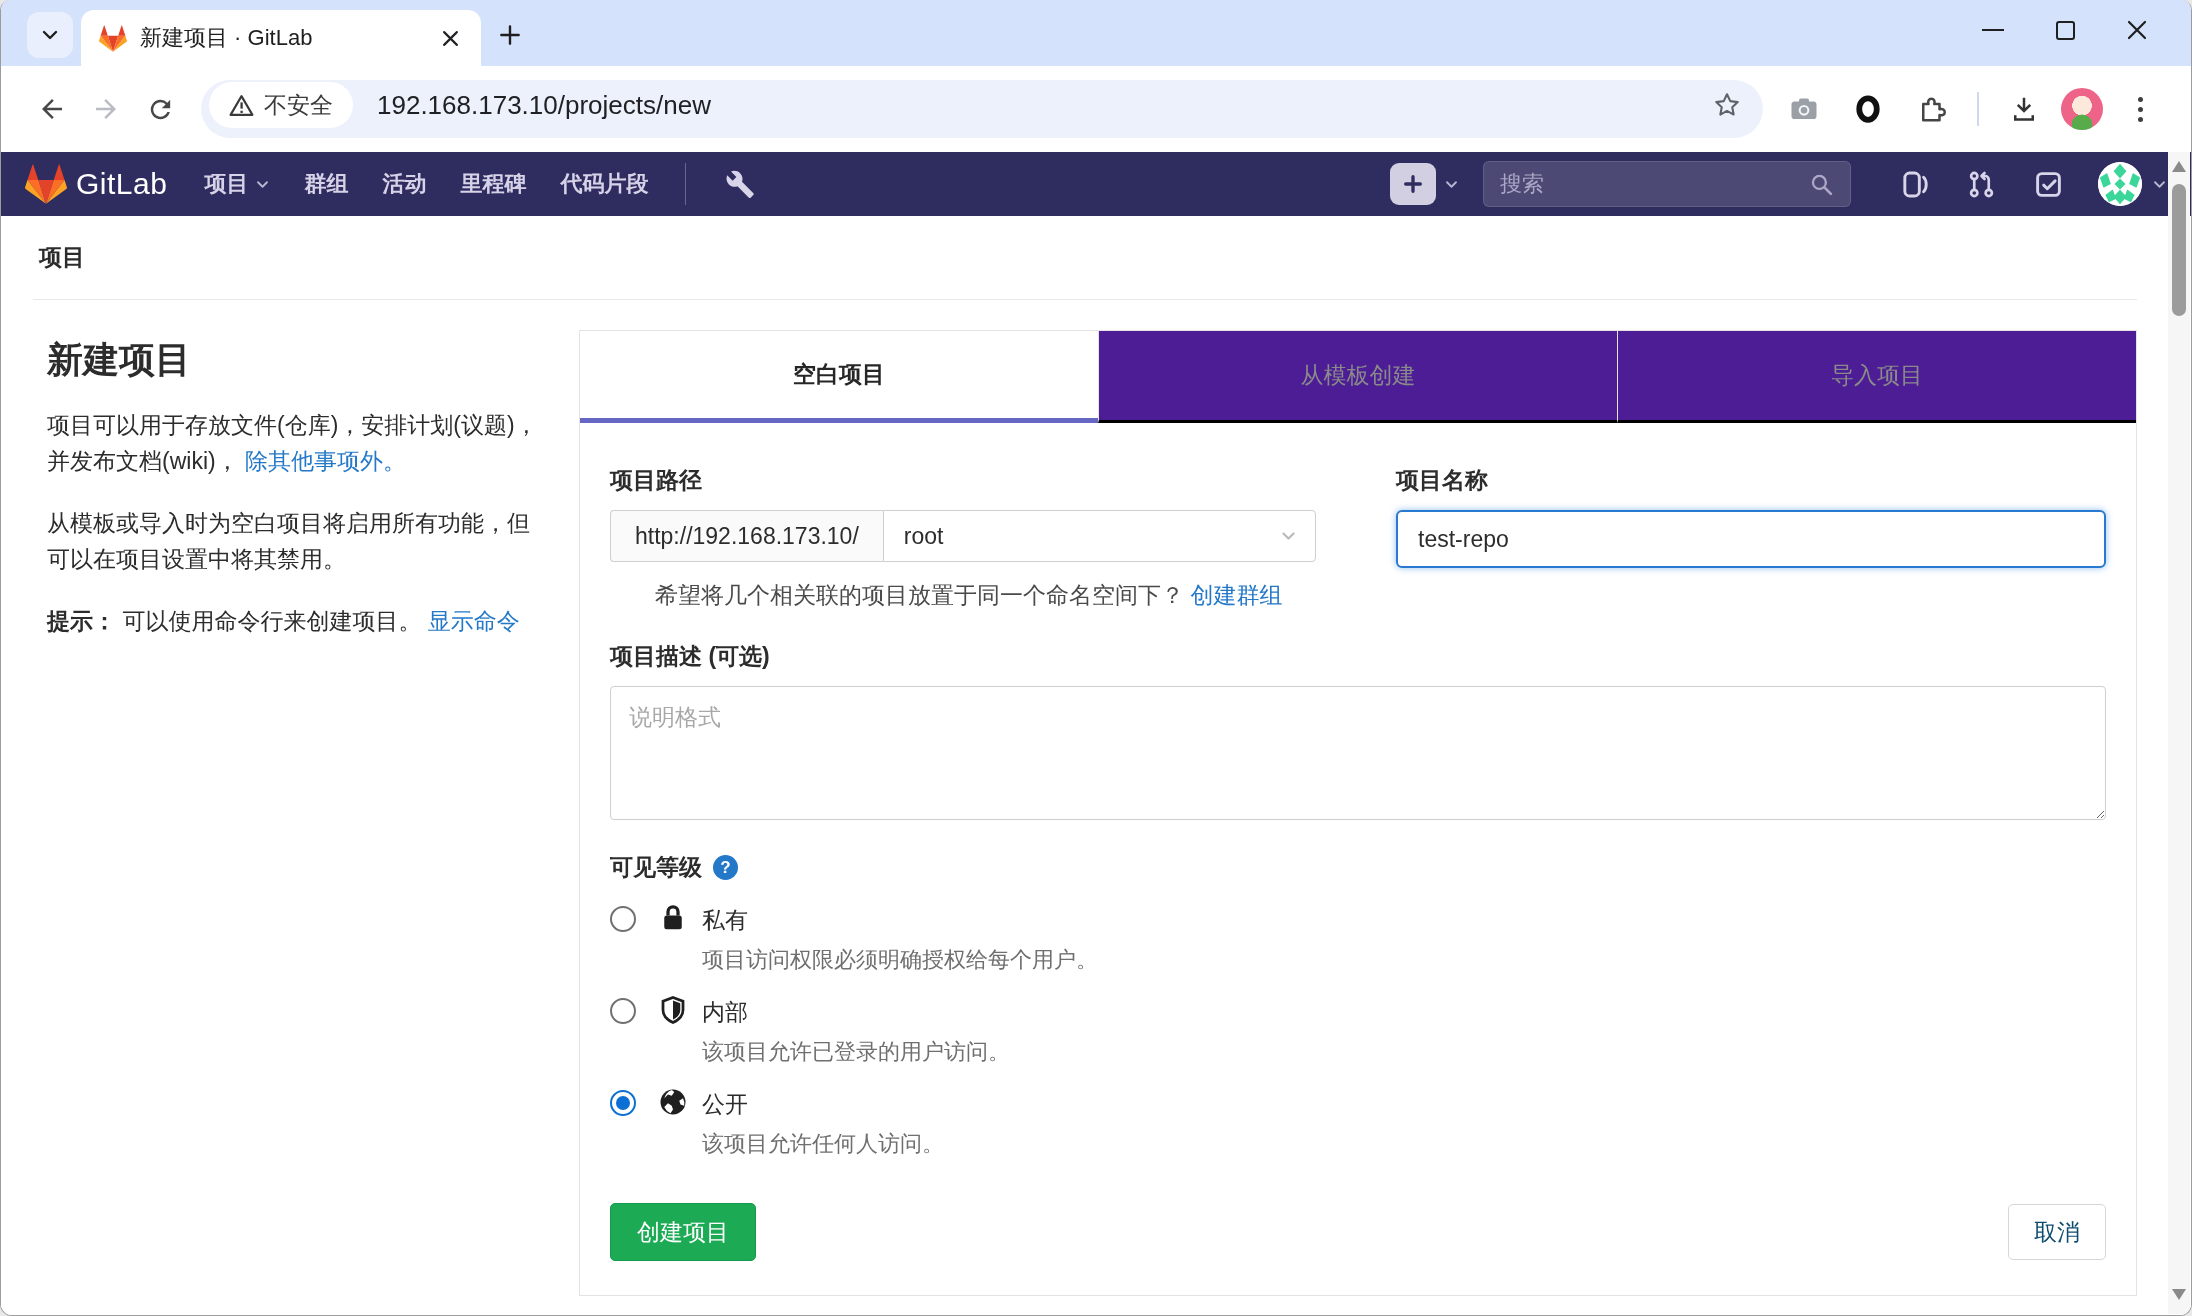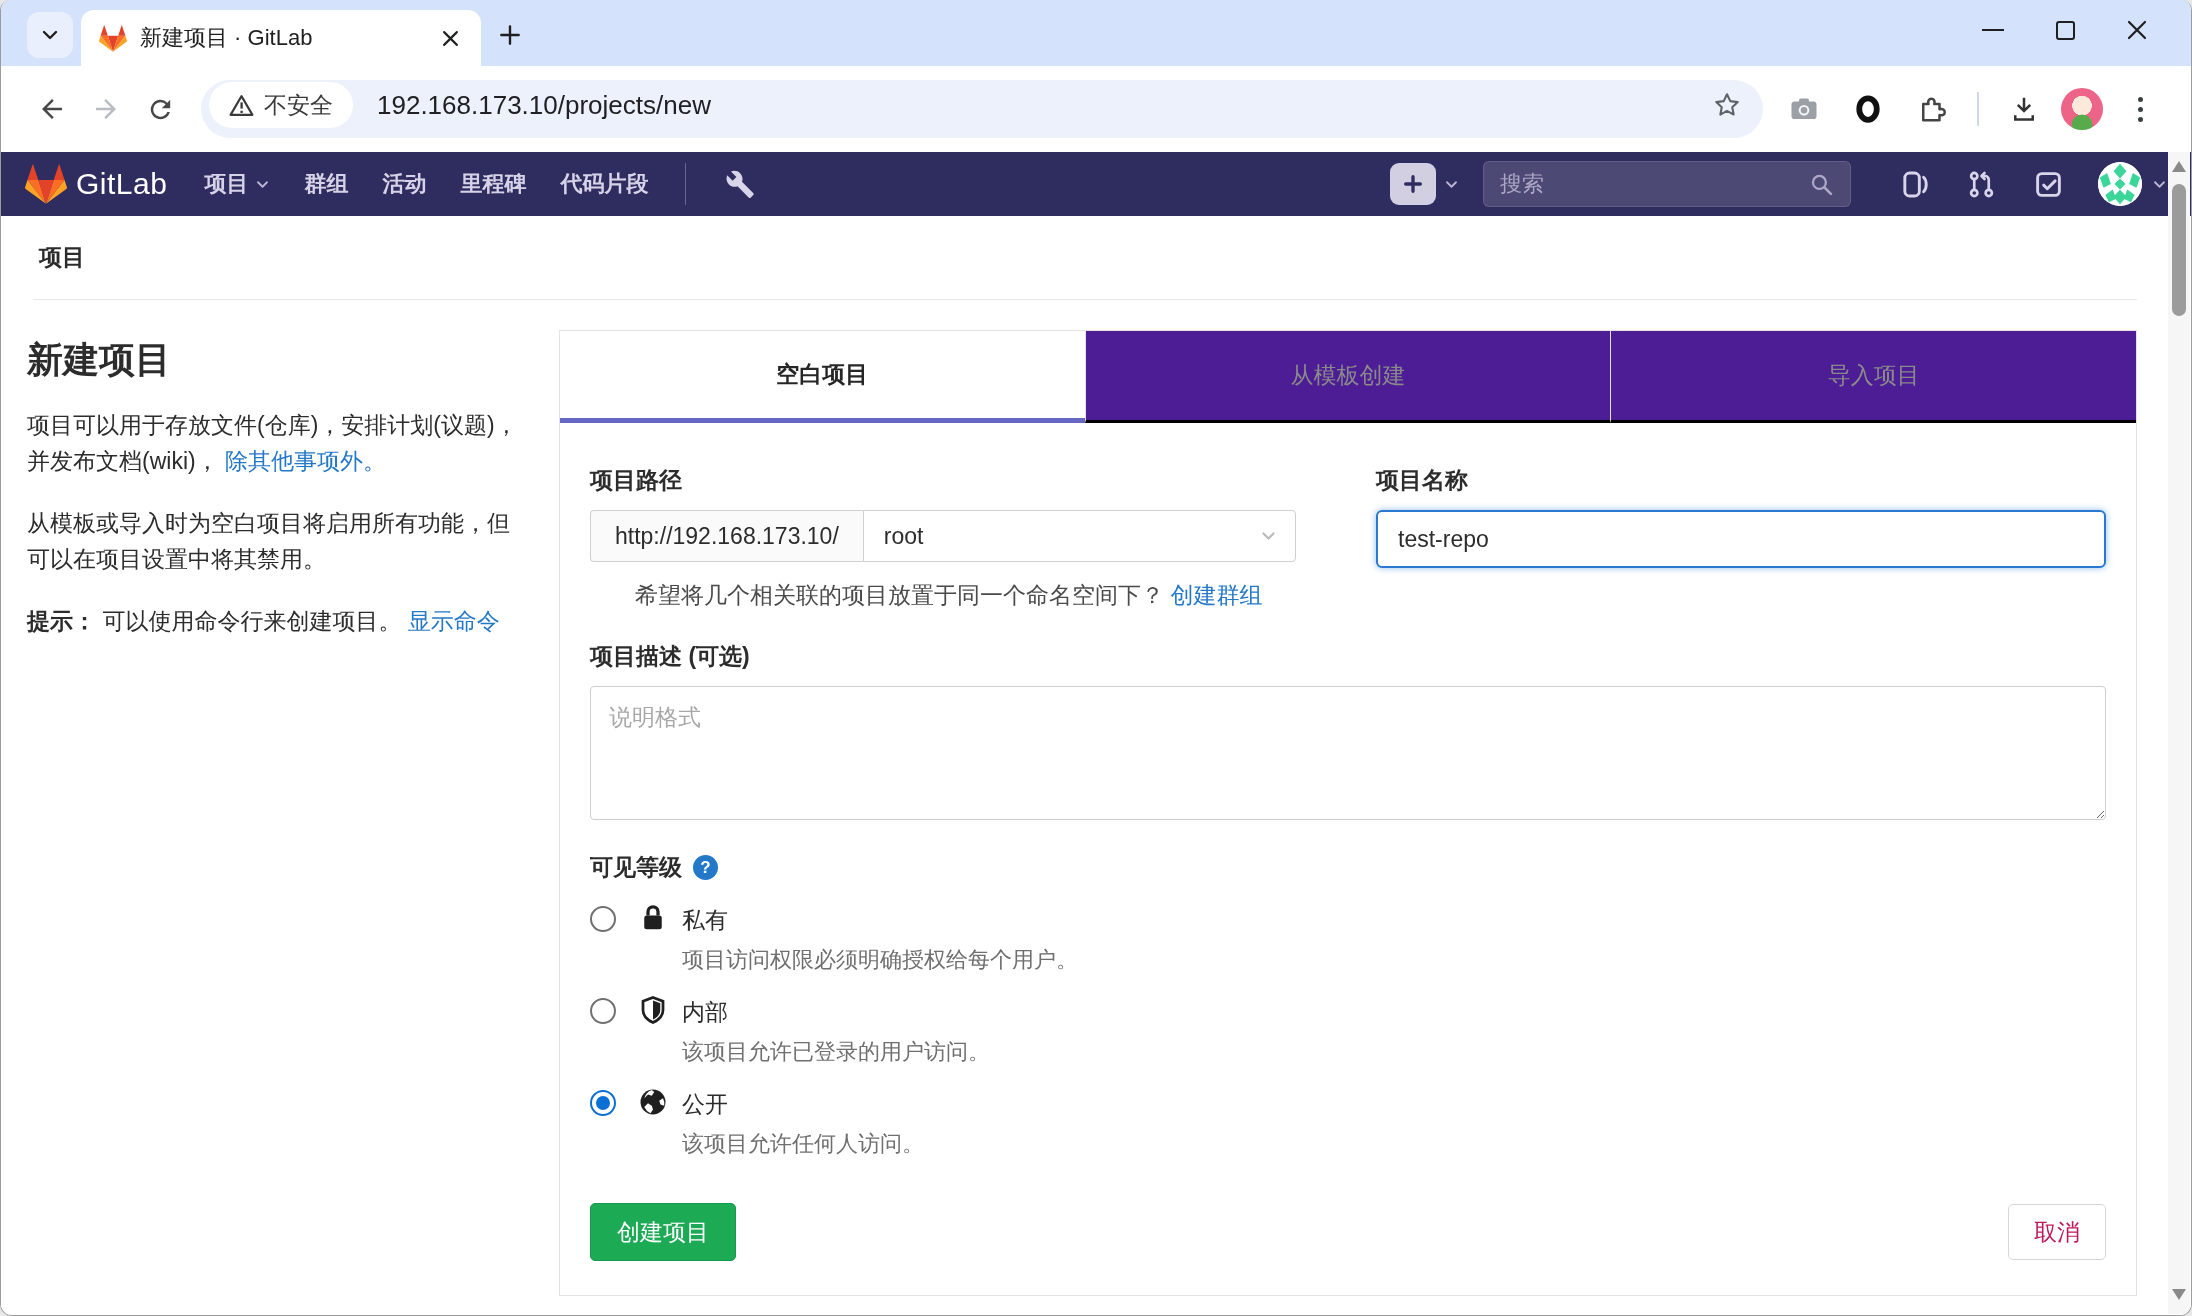--- a/index.html
+++ b/index.html
@@ -49,21 +49,21 @@
   .glsearch{ width:368px; height:46px; background:rgba(255,255,255,.14); border:1px solid rgba(255,255,255,.12); border-radius:6px; display:flex; align-items:center; padding:0 16px; margin-right:30px; }
   .glsearch input{ flex:1; background:transparent; border:none; outline:none; font-size:22px; color:#e8e6f2; font-family:inherit; min-width:0; }
   .glsearch input::placeholder{ color:#aca7c6; }
   .glicon{ margin:0 19px; display:flex; align-items:center; cursor:pointer; }
   .avatar-gl{ width:44px; height:44px; border-radius:50%; background:#fff; overflow:hidden; margin-left:16px; flex-shrink:0; }
 
   
   .page{ background:#fff; height:100%; }
   .breadcrumb{ margin:0 54px 0 32px; padding:26px 6px 26px; border-bottom:1px solid #e8e8e8;
     font-size:23px; font-weight:700; color:#2b2b2b; }
-  .content{ display:flex; align-items:flex-start; gap:36px; padding:30px 54px 0 20px; }
+  .content{ display:flex; align-items:flex-start; gap:36px; padding:30px 54px 0 40px; }
   .side{ width:502px; flex-shrink:0; padding-left:6px; }
   .side h1{ font-size:36px; font-weight:700; color:#2c2c2c; margin:6px 0 22px; }
   .side p{ font-size:23px; line-height:36px; color:#2c2c2c; margin:0 0 26px; }
   .side a, .link{ color:#2478c8; text-decoration:none; cursor:pointer; }
 
   .card{ flex:1; border:1px solid #e3e3e3; background:#fff; }
   .cardtabs{ display:flex; }
   .ctab{ flex:1; height:92px; display:flex; align-items:center; justify-content:center; font-size:23px;
     color:#8a8a8a; background:#4c1d95; border-bottom:3px solid #000000; border-left:1px solid #e3e3e3; cursor:pointer; }
   .ctab:first-child{ border-left:none; }
@@ -93,21 +93,21 @@
   .vis-opt{ display:grid; grid-template-columns:48px 44px 1fr; margin-bottom:20px; }
   .vradio{ appearance:none; -webkit-appearance:none; width:26px; height:26px; border:2px solid #707070; border-radius:50%;
     margin-top:3px; background:#fff; cursor:pointer; position:relative; }
   .vradio:checked{ border-color:#0b6fd4; }
   .vradio:checked::after{ content:""; position:absolute; inset:4px; border-radius:50%; background:#0b6fd4; }
   .vis-opt .label{ font-size:23px; color:#2c2c2c; padding-top:2px; }
   .vis-opt .desc{ grid-column:3; font-size:22px; color:#6f6f6f; line-height:30px; margin-top:9px; }
   .form-footer{ display:flex; justify-content:space-between; align-items:center; margin-top:44px; }
   .btn-create{ background:#1caa55; border:1px solid #179a4b; color:#fff; font-size:23px; font-family:inherit;
     height:58px; padding:0 26px; border-radius:5px; cursor:pointer; }
-  .btn-cancel{ background:#fff; border:1px solid #d6d6d6; color:#be185d; font-size:23px; font-family:inherit;
+  .btn-cancel{ background:#fff; border:1px solid #d6d6d6; color:#0c4a6e; font-size:23px; font-family:inherit;
     height:56px; padding:0 25px; border-radius:5px; cursor:pointer; }
 
   
   .scrollbar{ position:absolute; right:1px; top:152px; bottom:1px; width:22px; background:#f6f6f6; }
   .sb-up{ position:absolute; top:9px; left:4px; width:0; height:0; border-left:7px solid transparent; border-right:7px solid transparent; border-bottom:11px solid #8a8a8a; }
   .sb-thumb{ position:absolute; top:32px; left:4px; width:14px; height:132px; background:#9b9b9b; border-radius:8px; }
   .sb-down{ position:absolute; bottom:14px; left:4px; width:0; height:0; border-left:7px solid transparent; border-right:7px solid transparent; border-top:11px solid #8a8a8a; }
 </style>
 </head>
 <body>

